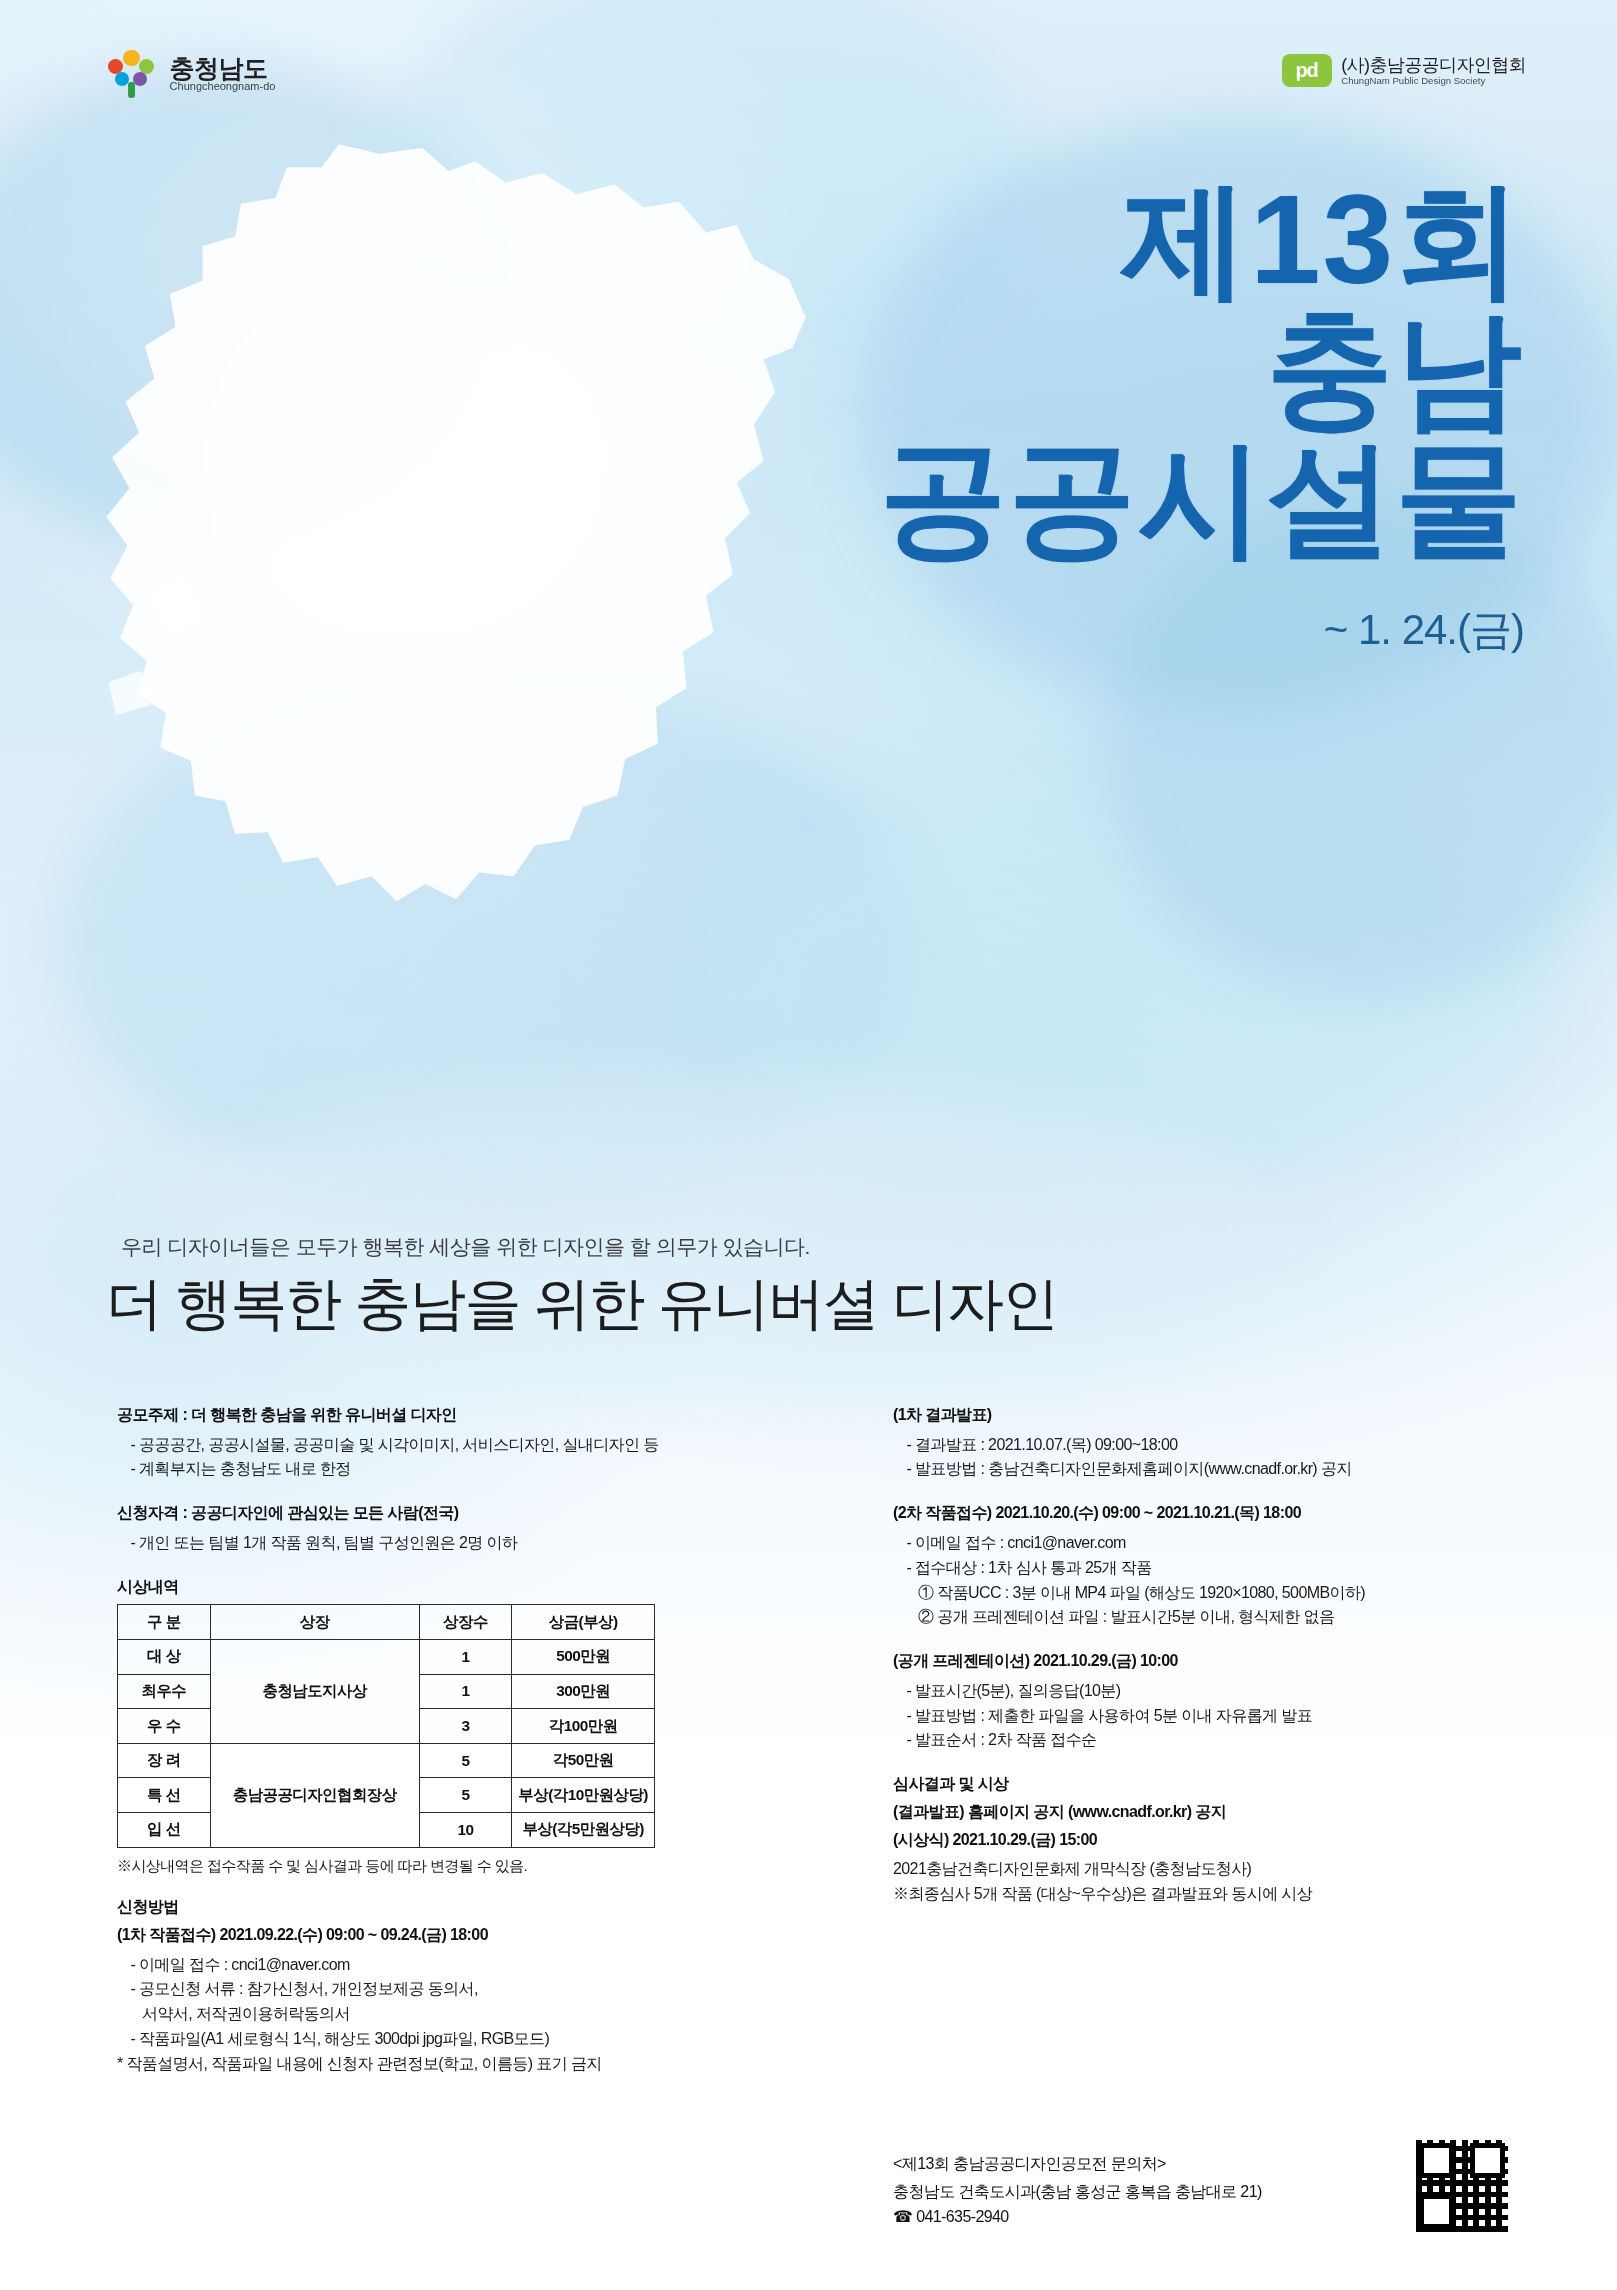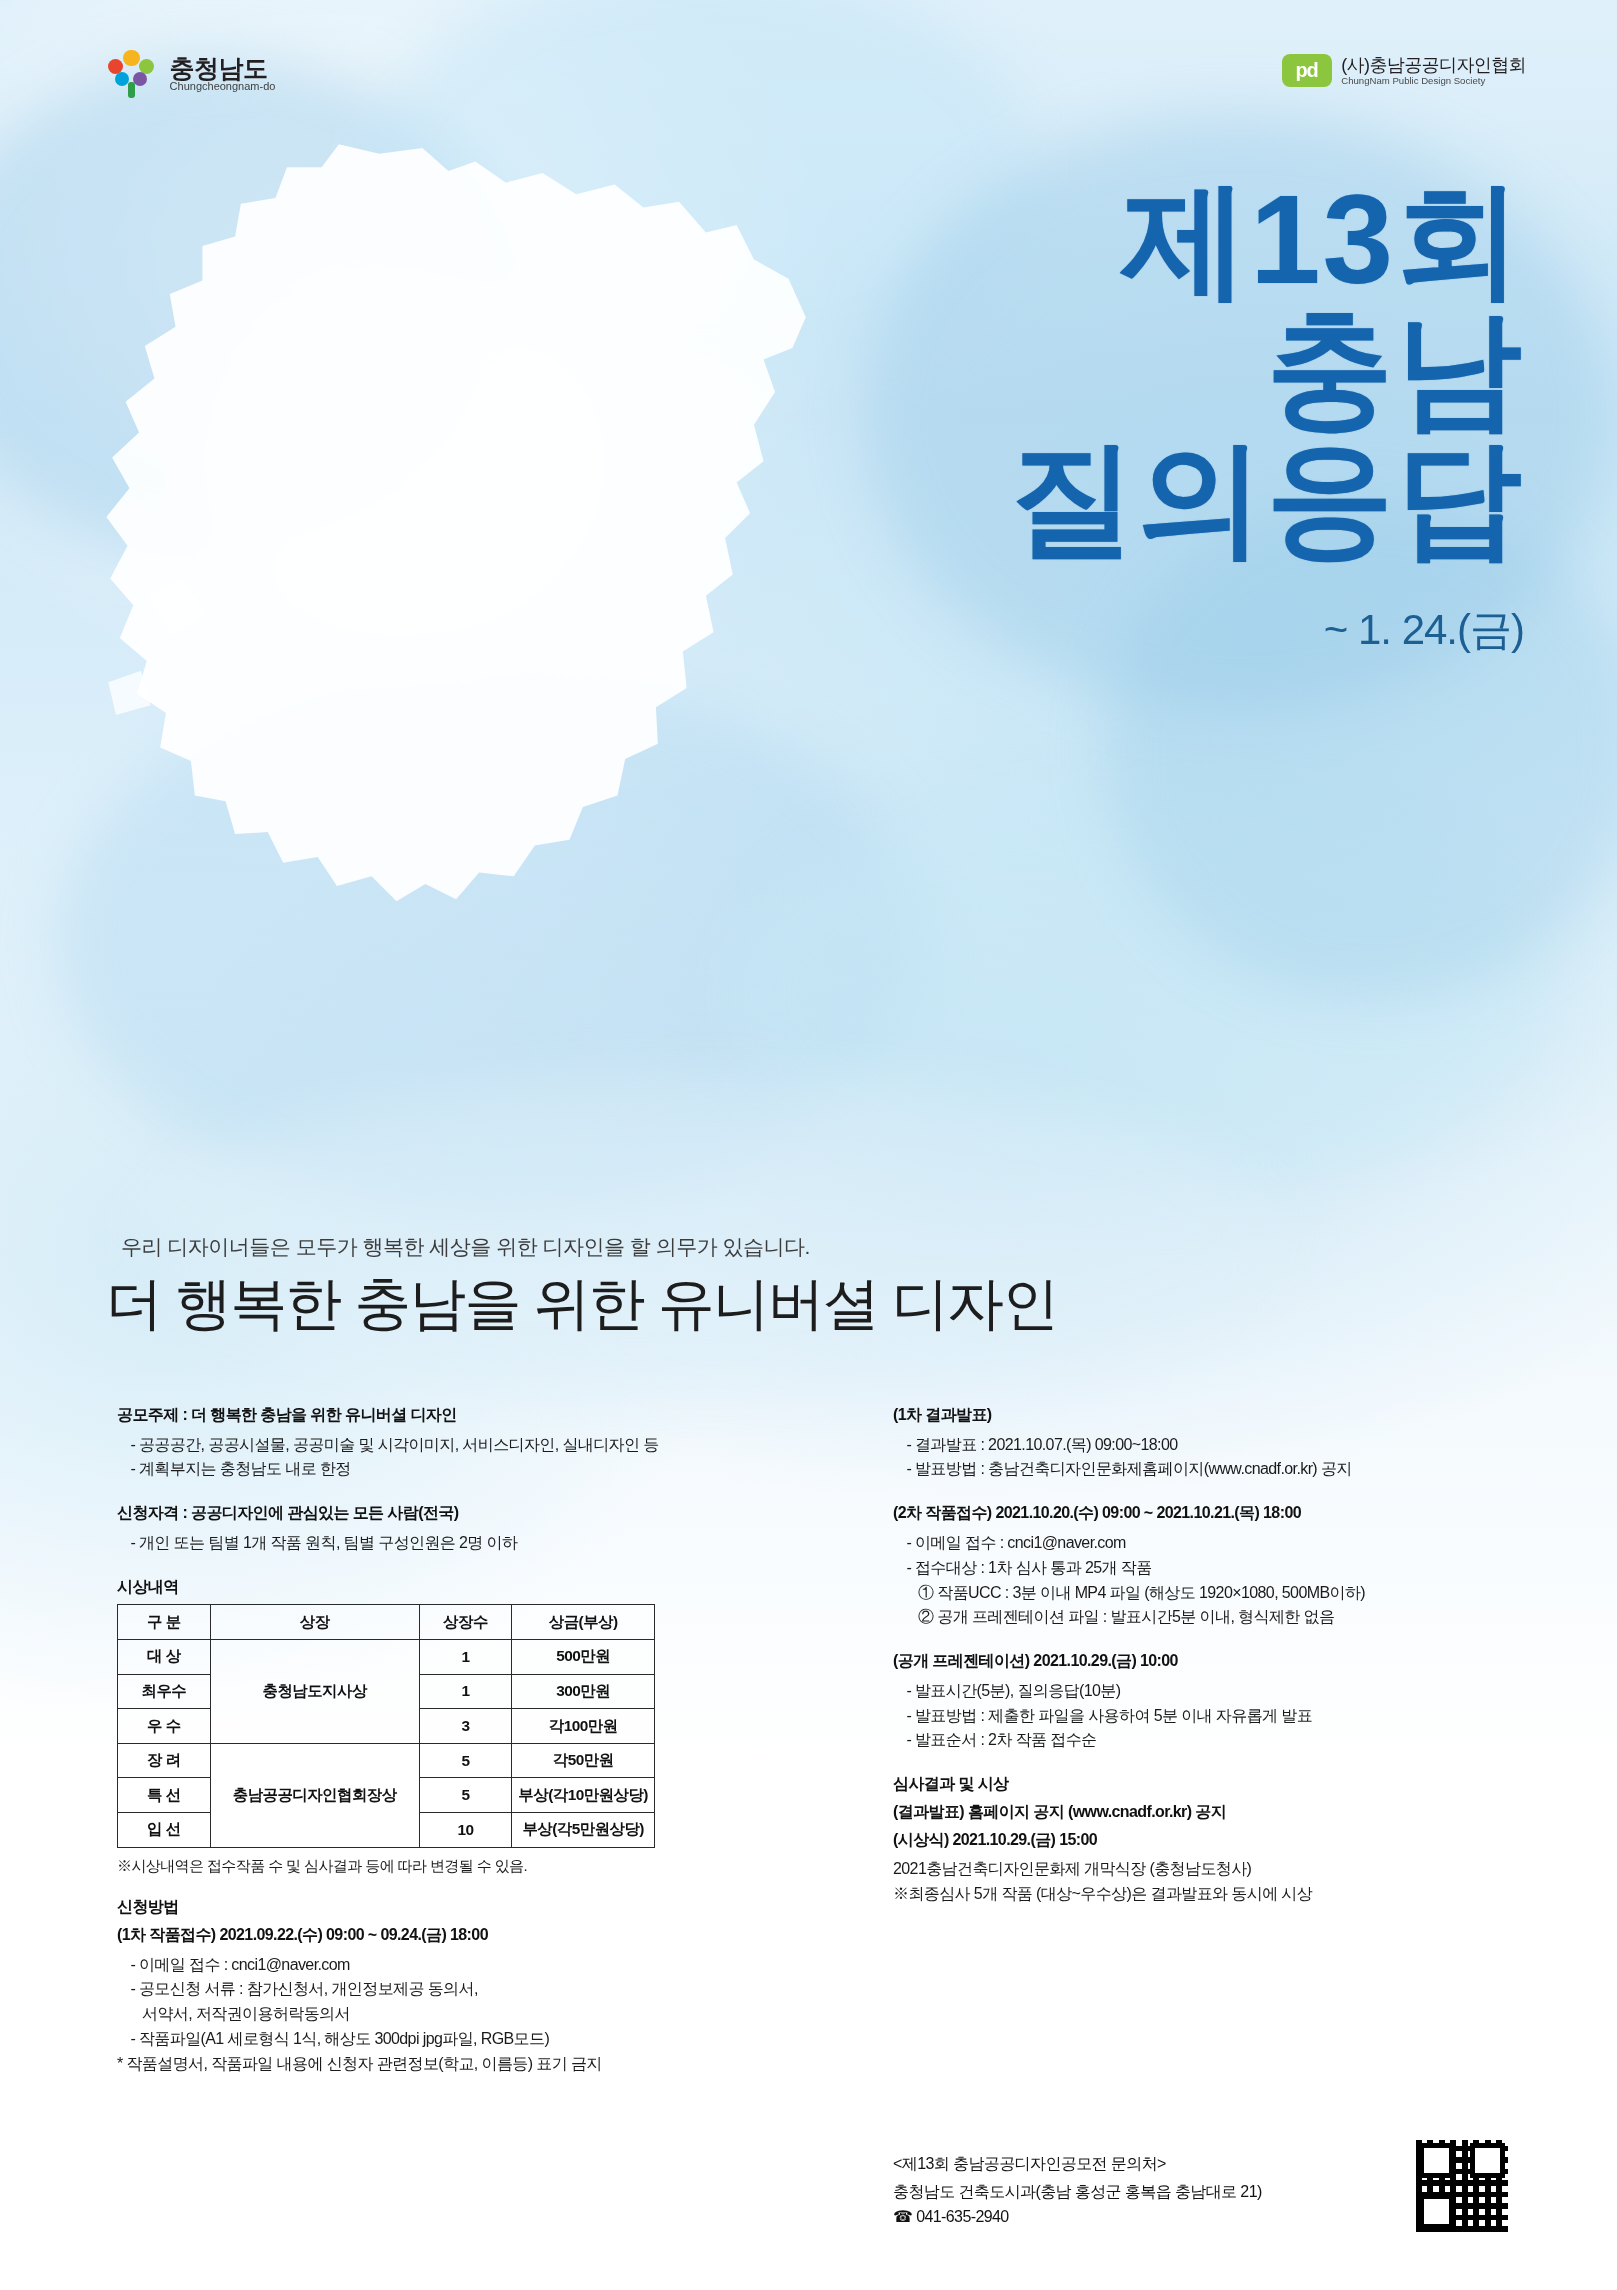--- a/index.html
+++ b/index.html
@@ -259,21 +259,21 @@
     <div class="pd-mark">pd</div>
     <div class="pd-text">
       <div class="ko">(사)충남공공디자인협회</div>
       <div class="en">ChungNam Public Design Society</div>
     </div>
   </div>
 
   <div class="title-block">
     <div class="title-line">제13회</div>
     <div class="title-line">충남</div>
-    <div class="title-line">질의응답</div>
+    <div class="title-line">공공시설물</div>
     <div class="dates">
       <div>~ 1. 24.(금)</div>
     </div>
   </div>
 
   <div class="slogan-small">우리 디자이너들은 모두가 행복한 세상을 위한 디자인을 할 의무가 있습니다.</div>
   <div class="slogan-big">더 행복한 충남을 위한 유니버셜 디자인</div>
 
   <div class="col-left">
 

